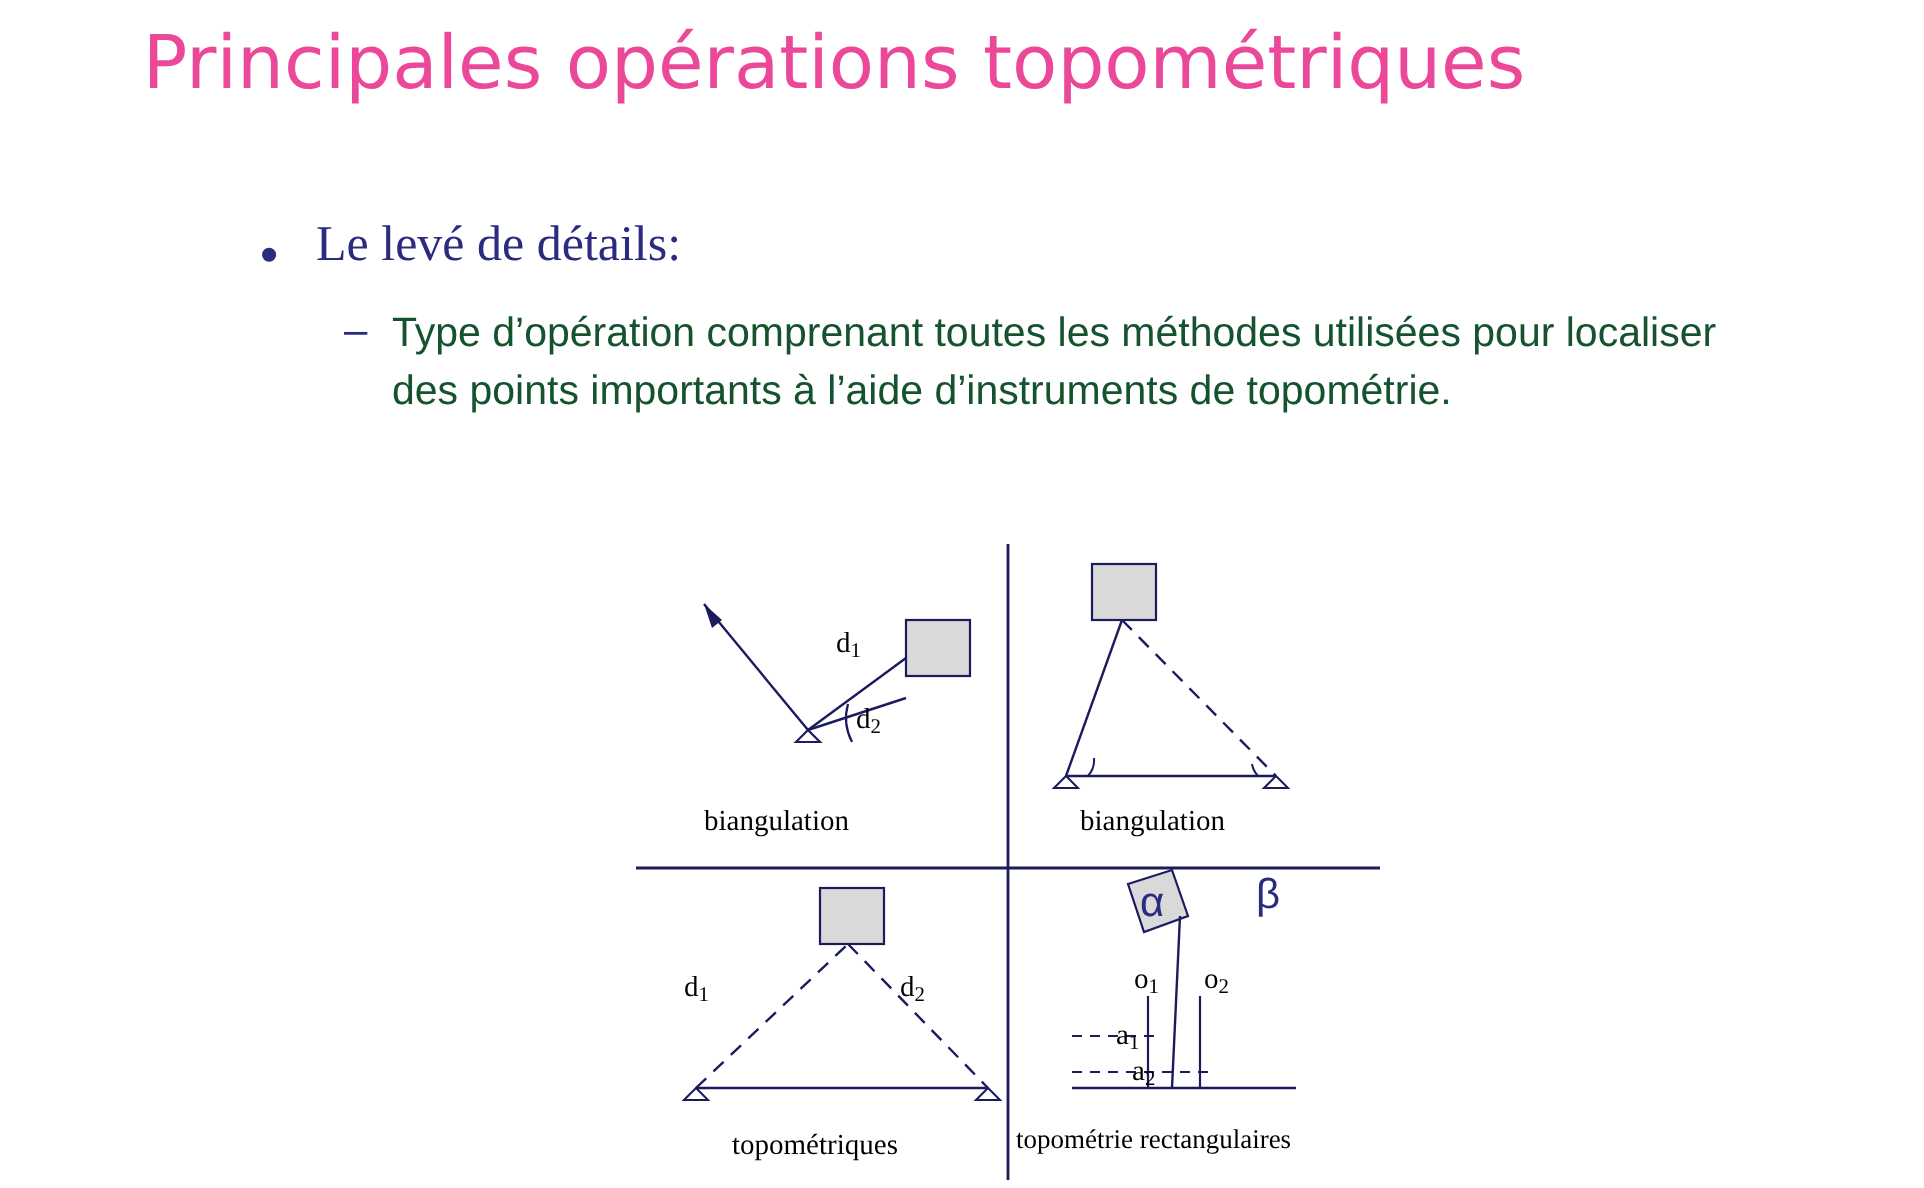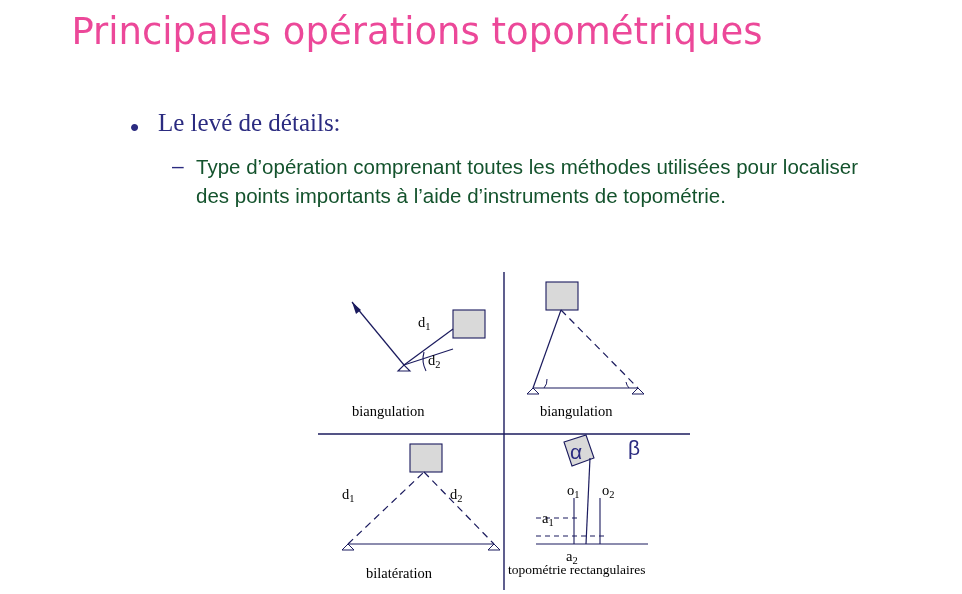--- a/index.html
+++ b/index.html
@@ -176,22 +176,22 @@
     <span class="fig-label" style="left:110px; top:80px;"><span>d<span class="sub">2</span></span></span>
 
     <span class="fig-label" style="left:24px; top:214px;"><span>d<span class="sub">1</span></span></span>
     <span class="fig-label" style="left:132px; top:214px;"><span>d<span class="sub">2</span></span></span>
 
     <span class="greek" style="left:252px; top:168px;">α</span>
     <span class="greek" style="left:310px; top:164px;">β</span>
 
     <span class="fig-label" style="left:249px; top:210px;"><span>o<span class="sub">1</span></span></span>
     <span class="fig-label" style="left:284px; top:210px;"><span>o<span class="sub">2</span></span></span>
-    <span class="fig-label" style="left:224px; top:238px;"><span>a<span class="sub">1</span></span></span>
-    <span class="fig-label" style="left:248px; top:256px;margin-top:20px;"><span>a<span class="sub">2</span></span></span>
+    <span class="fig-label" style="left:240px; top:238px;"><span>a<span class="sub">1</span></span></span>
+    <span class="fig-label" style="left:248px; top:256px;"><span>a<span class="sub">2</span></span></span>
 
     <span class="fig-label" style="left:34px; top:131px;">biangulation</span>
     <span class="fig-label" style="left:222px; top:131px;">biangulation</span>
-    <span class="fig-label" style="left:48px; top:293px;">bilatération</span>
+    <span class="fig-label" style="left:48px; top:293px;">topométriques</span>
     <span class="fig-label small" style="left:190px; top:290px;">topométrie rectangulaires</span>
   </div>
 
 </div>
 
 </body></html>

